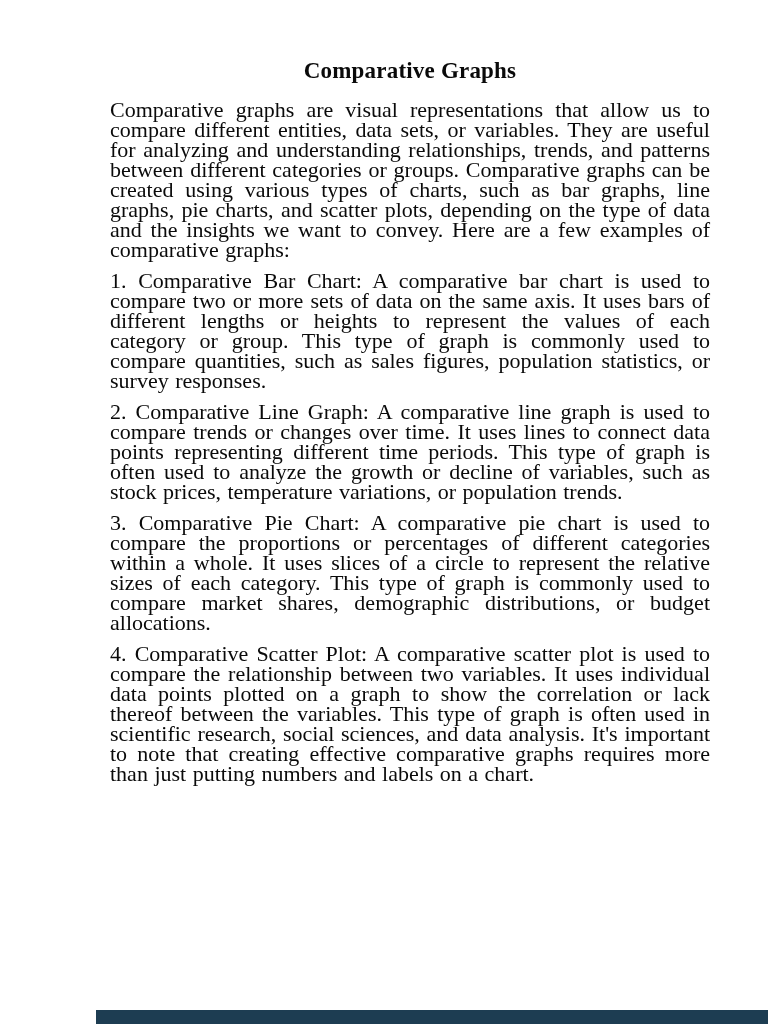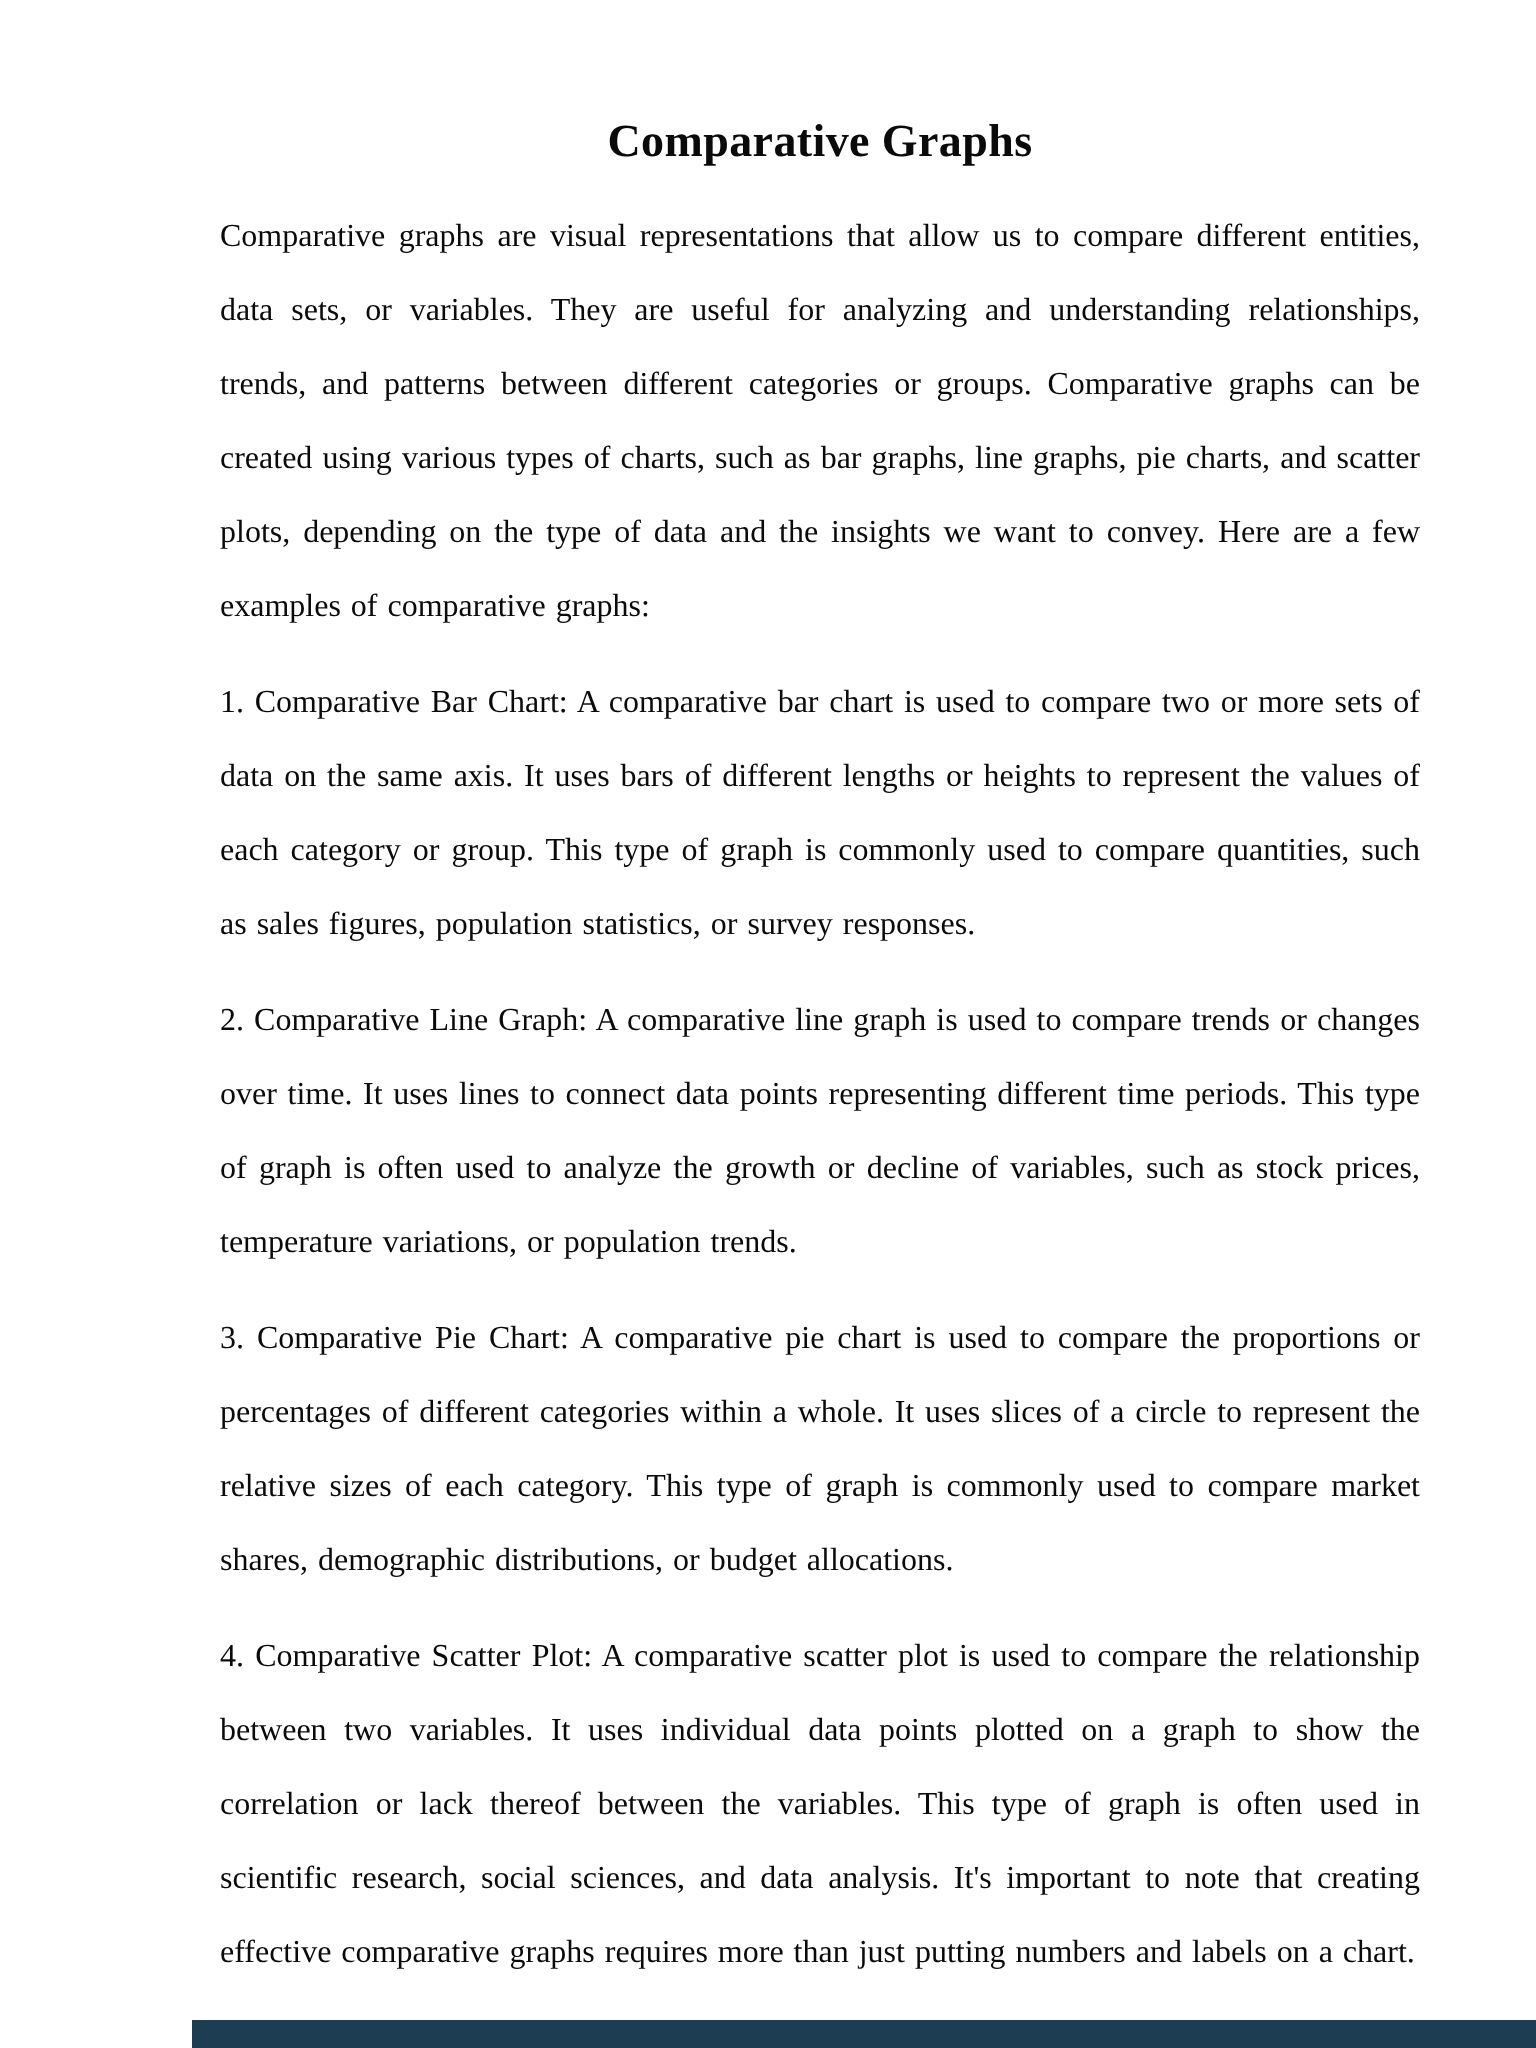--- a/index.html
+++ b/index.html
@@ -26,22 +26,22 @@
     padding: 58px 58px 0 110px;
   }
   .doc-title {
     font-size: 23px;
     font-weight: bold;
     text-align: center;
     margin: 0 0 16px 0;
     letter-spacing: 0.2px;
   }
   .doc-paragraph {
-    font-size: 16px;
-    line-height: 37px;
+    font-size: 22px;
+    line-height: 20px;
     text-align: justify;
     margin: 0 0 11px 0;
     word-spacing: 1px;
   }
   .next-page-edge {
     position: absolute;
     left: 96px;
     right: 0;
     bottom: 0;
     height: 14px;

